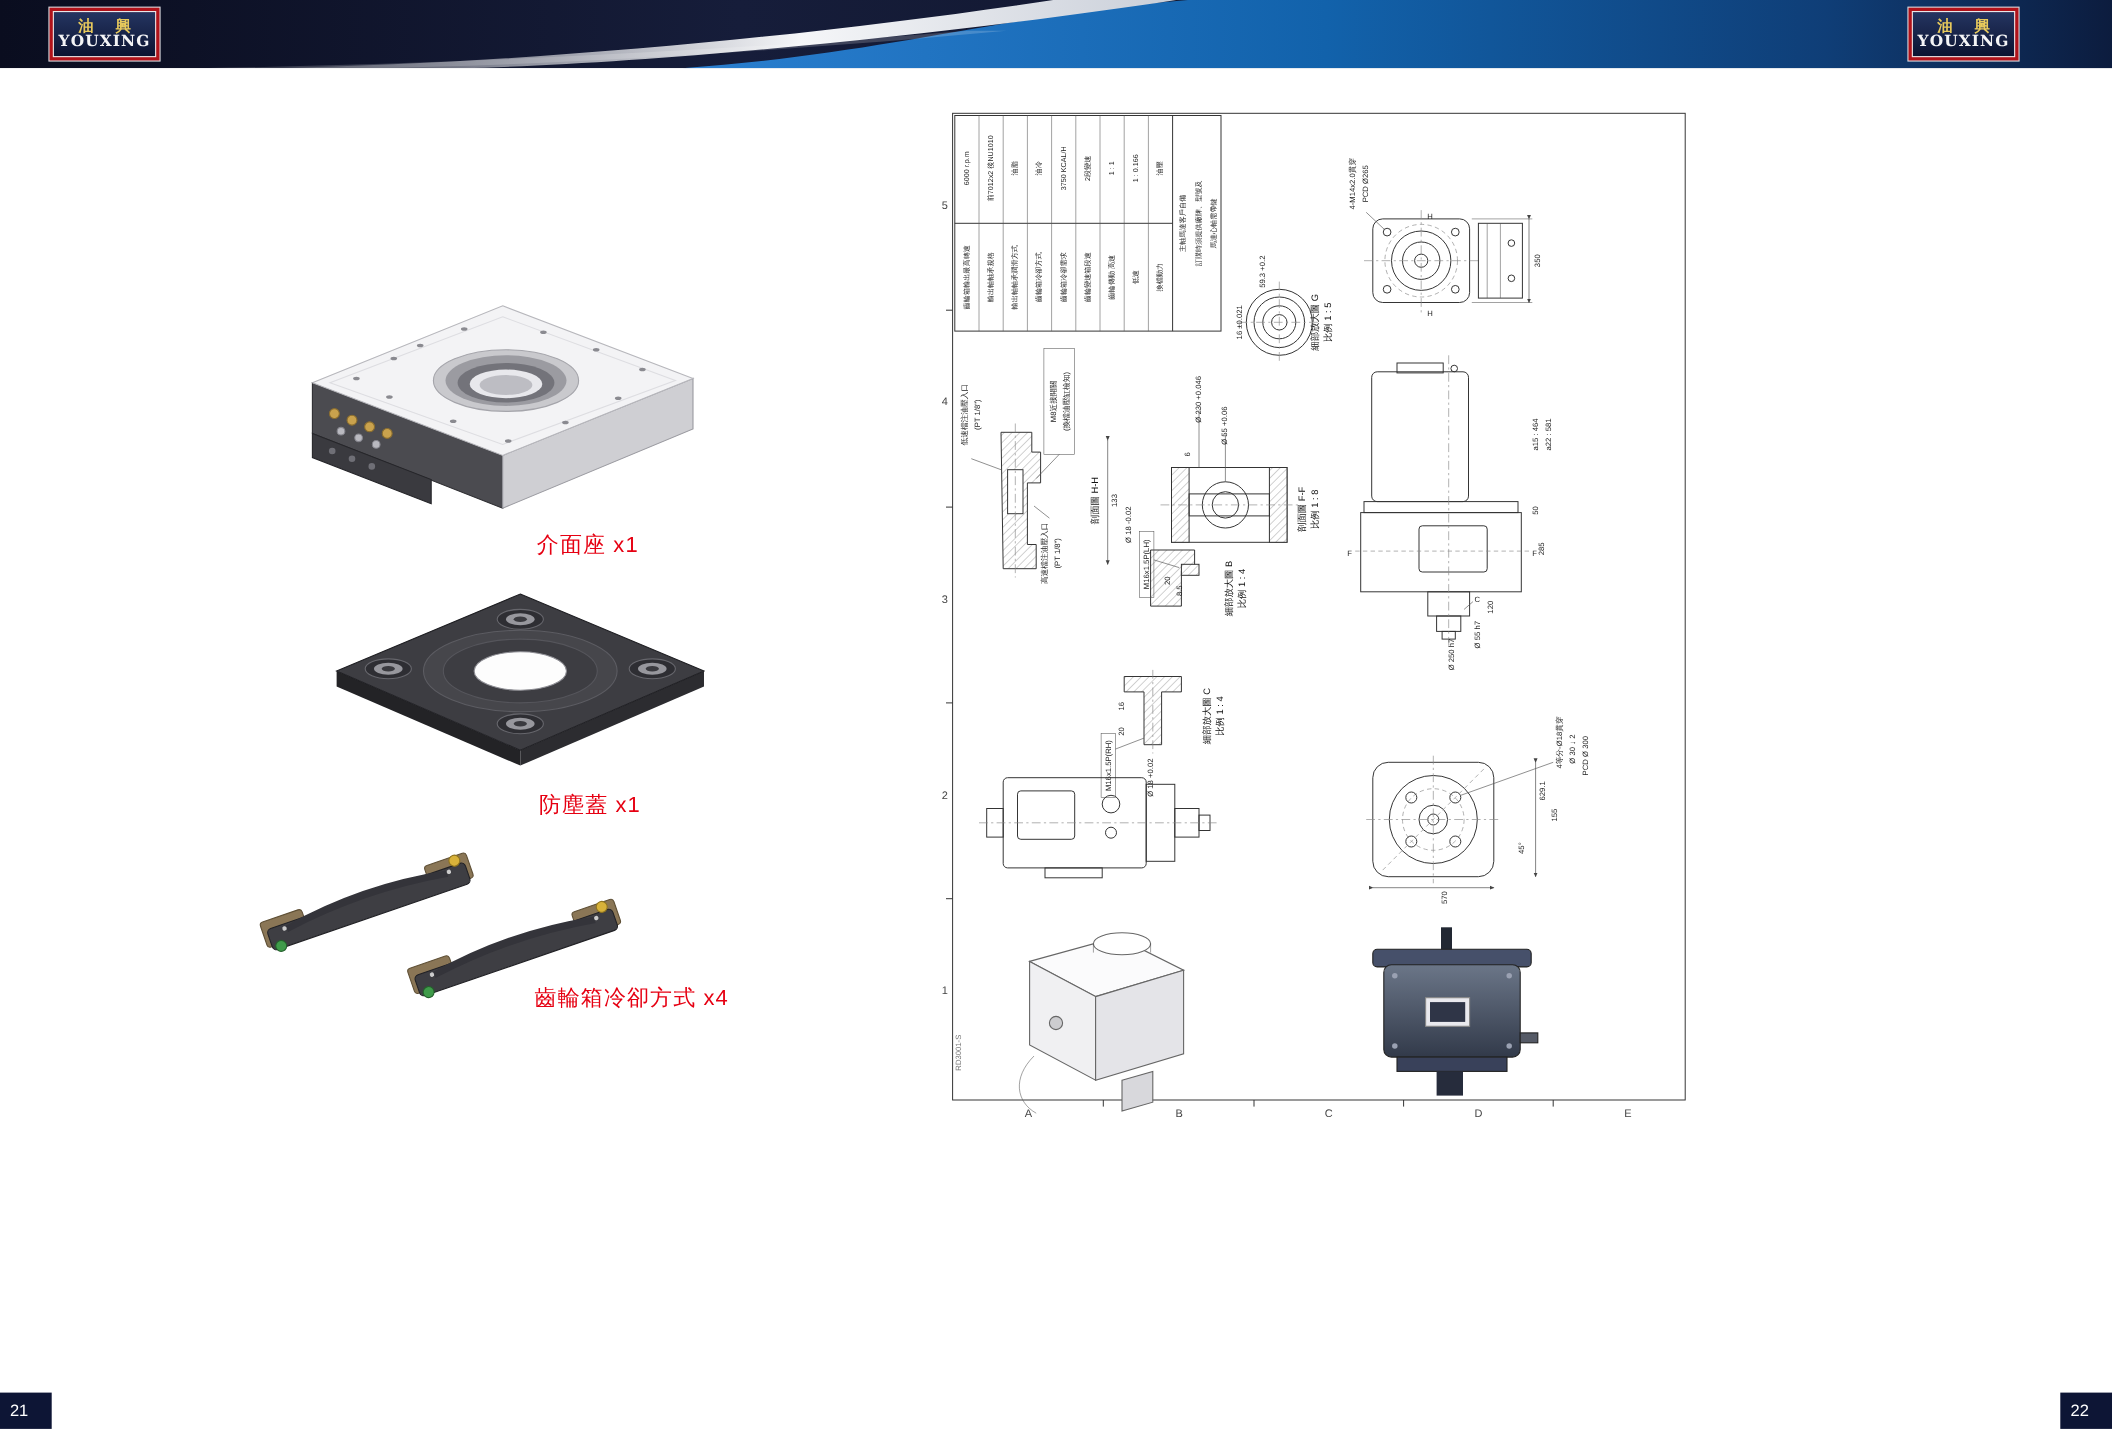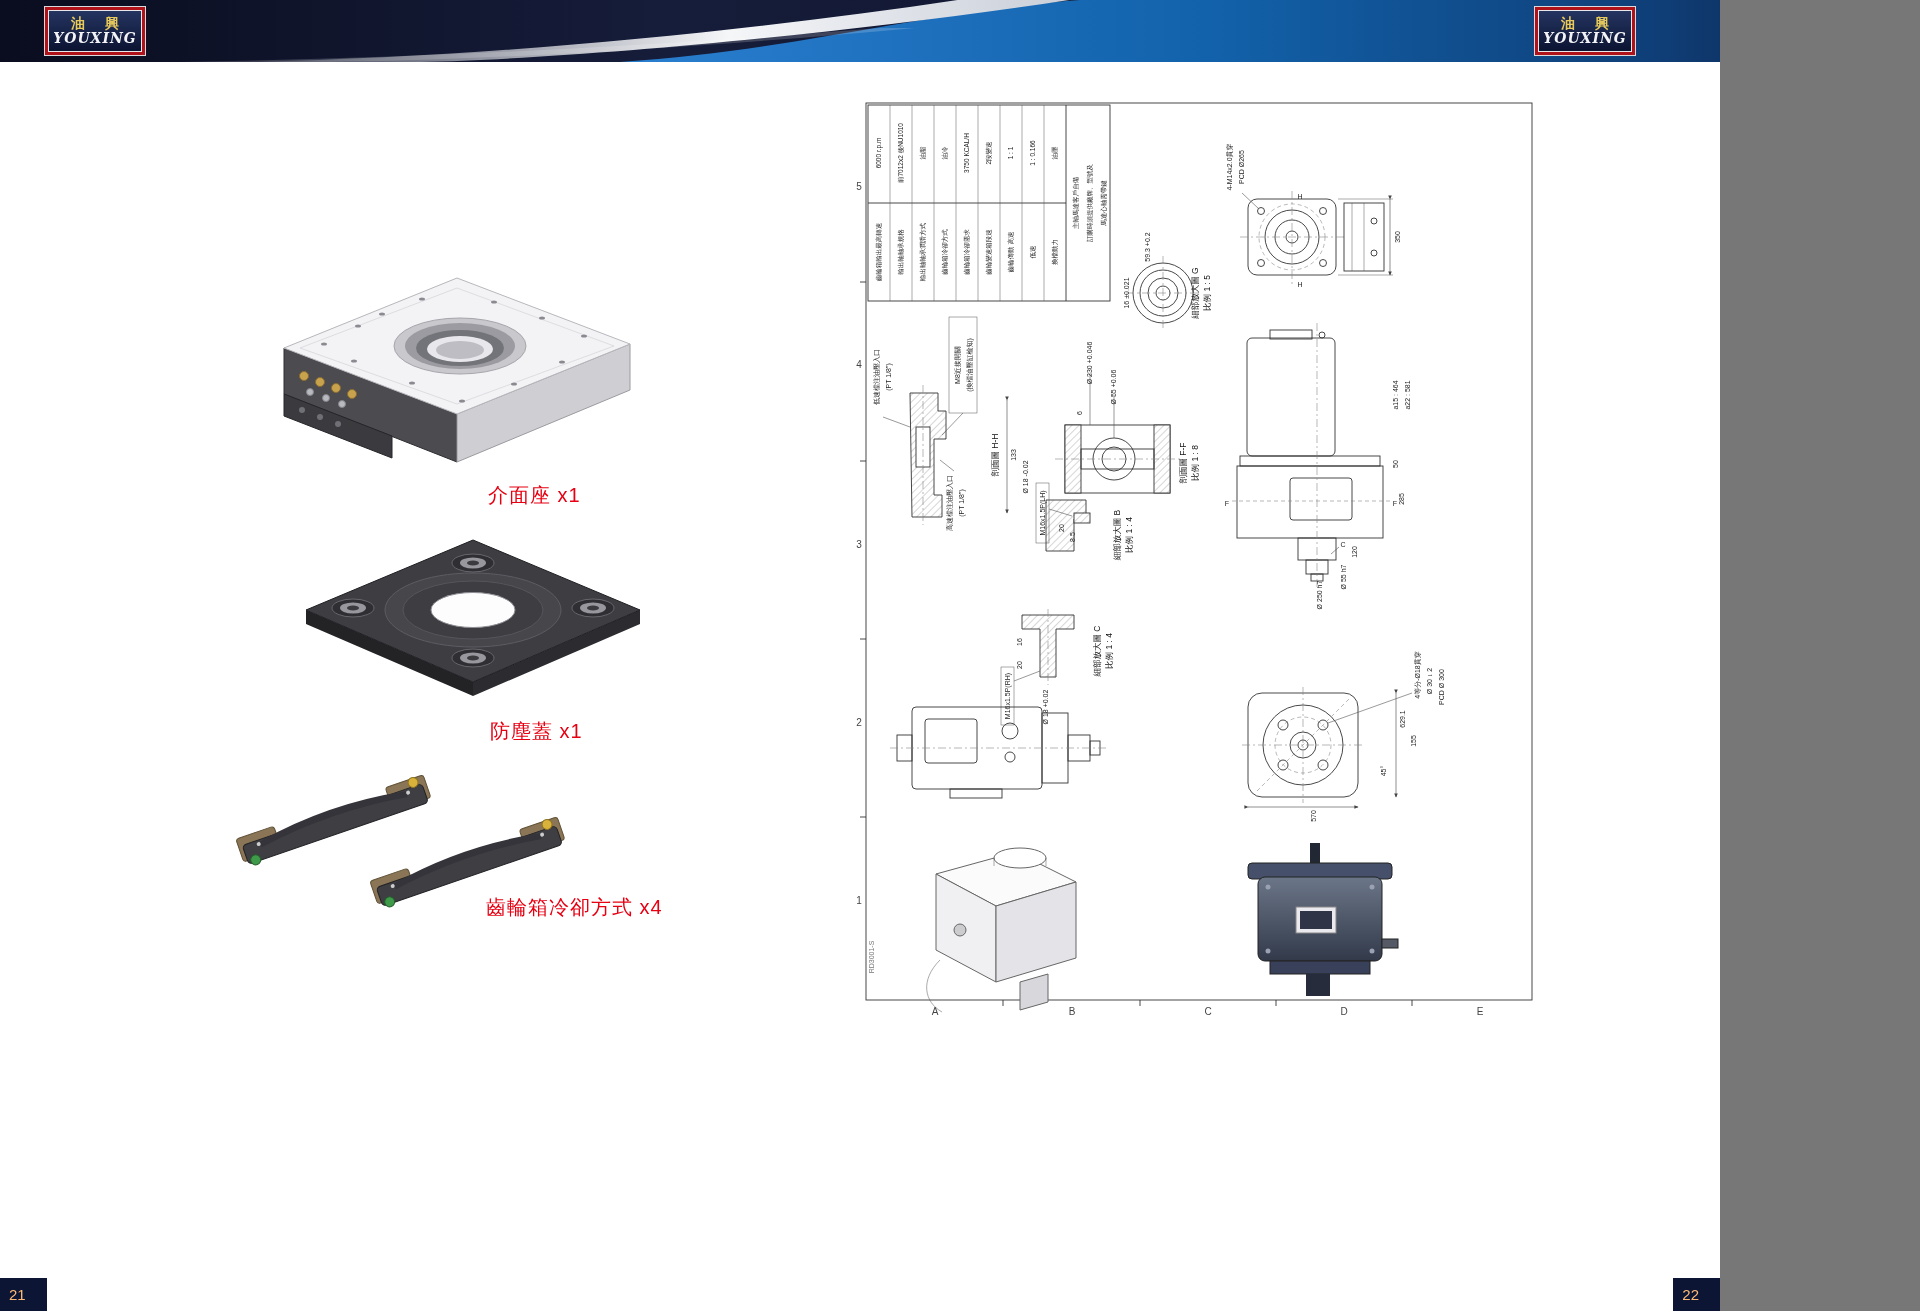--- a/index.html
+++ b/index.html
@@ -1,26 +1,26 @@
 <!DOCTYPE html>
 <html><head>
 <meta charset="utf-8">
 <style>
   html,body{margin:0;padding:0;background:#777;}
-  .canvas{position:relative;width:1720px;height:1311px;background:#ffffff;overflow:hidden;
+  .canvas{position:relative;width:1920px;height:1311px;background:#ffffff;overflow:hidden;
           font-family:"Liberation Sans",sans-serif;}
   
   .band{position:absolute;left:0;top:0;width:1920px;height:62px;}
   .logo{position:absolute;top:7px;width:100px;height:48px;background:#b0121a;padding:3px;box-sizing:border-box;
         box-shadow:0 0 0 1px #d9d9de;}
   .logo-left{left:45px;} .logo-right{right:85px;}
   .logo-inner{width:100%;height:100%;background:linear-gradient(#253561,#0b1331);border:1px solid #e8e8ea;
         box-sizing:border-box;display:flex;flex-direction:column;align-items:center;justify-content:center;}
   .logo-cn{color:#e7c95c;font-size:14px;font-weight:bold;letter-spacing:8px;padding-left:8px;line-height:1.1;}
-  .logo-en{color:#f4f4f6;font-family:"DejaVu Serif",serif;font-style:italic;font-weight:bold;font-size:14px;letter-spacing:1px;line-height:1.1;}
+  .logo-en{color:#f4f4f6;font-family:"DejaVu Serif",serif;font-weight:bold;font-size:14px;letter-spacing:1px;line-height:1.1;}
   
   .model-title{position:absolute;left:143px;top:112px;margin:0;font-family:"DejaVu Serif",serif;
         font-weight:900;font-size:46px;color:#101010;letter-spacing:1px;}
   .subtitle{position:absolute;left:404px;top:124px;color:#e60012;font-size:27px;line-height:1.32;letter-spacing:1px;}
   .figure{position:absolute;margin:0;}
   .fig1{left:262px;top:266px;} .fig2{left:288px;top:530px;} .fig3{left:225px;top:750px;}
   .cap{position:absolute;color:#e60012;font-size:20px;letter-spacing:1px;}
   .cap1{left:488px;top:482px;} .cap2{left:490px;top:718px;} .cap3{left:486px;top:894px;}
   
   .drawing{position:absolute;left:850px;top:95px;}
@@ -32,21 +32,21 @@
   .doc{font-size:7px;fill:#777;text-anchor:middle;}
   .s{stroke:#333;stroke-width:0.9;fill:none;}
   .sf{stroke:#333;stroke-width:0.9;fill:#ffffff;}
   .h{stroke:#333;stroke-width:0.9;fill:url(#hatch);}
   .thin{stroke:#555;stroke-width:0.5;fill:none;}
   .cl{stroke:#888;stroke-width:0.6;stroke-dasharray:8 3 2 3;fill:none;}
   .cl2{stroke:#888;stroke-width:0.6;stroke-dasharray:4 3;fill:none;}
   .dim{stroke:#444;stroke-width:0.6;fill:none;}
   .ldr{stroke:#555;stroke-width:0.6;fill:none;}
   
-  .pagenum{position:absolute;bottom:0;height:33px;background:#0d1535;color:#fdba74;font-size:15px;
+  .pagenum{position:absolute;bottom:12px;height:33px;background:#0d1535;color:#ffffff;font-size:15px;
         display:flex;align-items:center;box-sizing:border-box;}
   .pagenum-left{left:0;width:47px;padding-left:9px;}
   .pagenum-right{right:0;width:47px;justify-content:flex-end;padding-right:21px;}
 </style>
 </head>
 <body>
 
 <div class="canvas">
 
   <svg class="band" width="1920" height="62" viewBox="0 0 1920 62" preserveAspectRatio="none">

